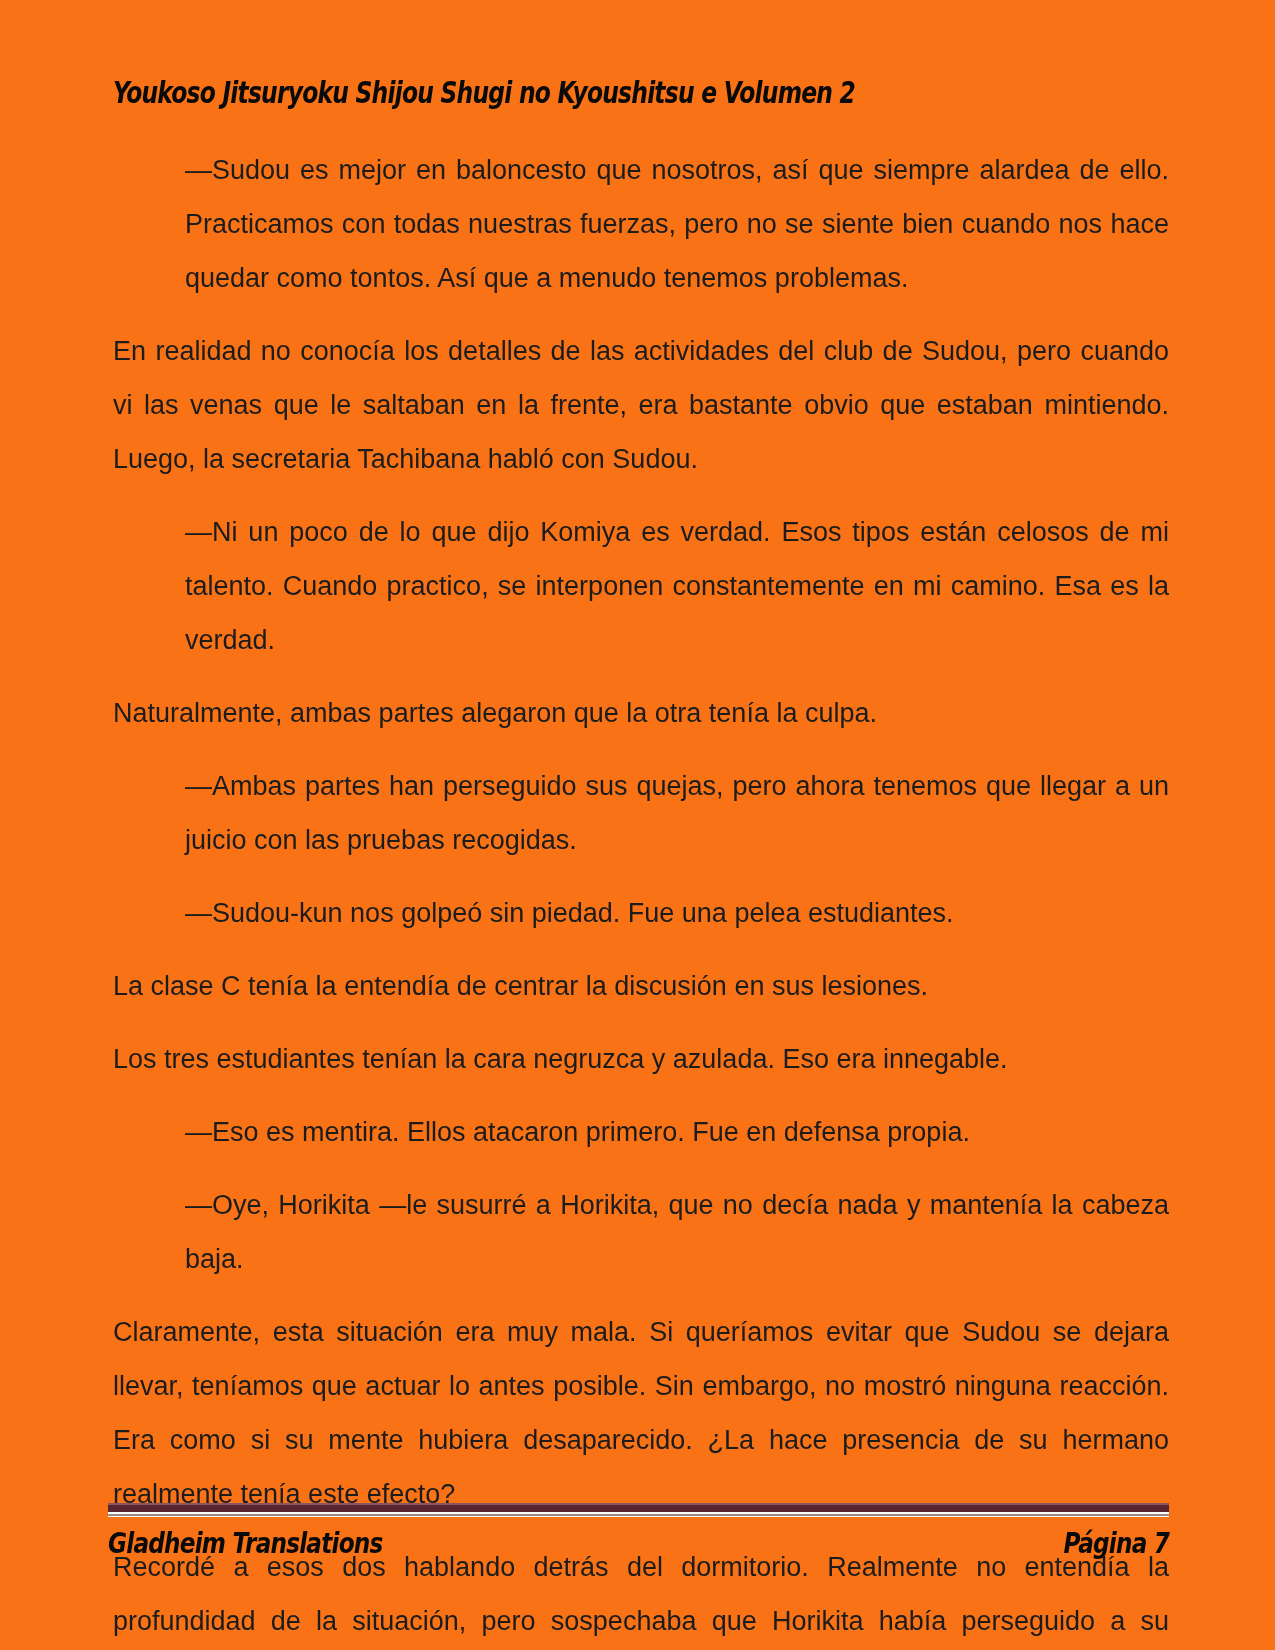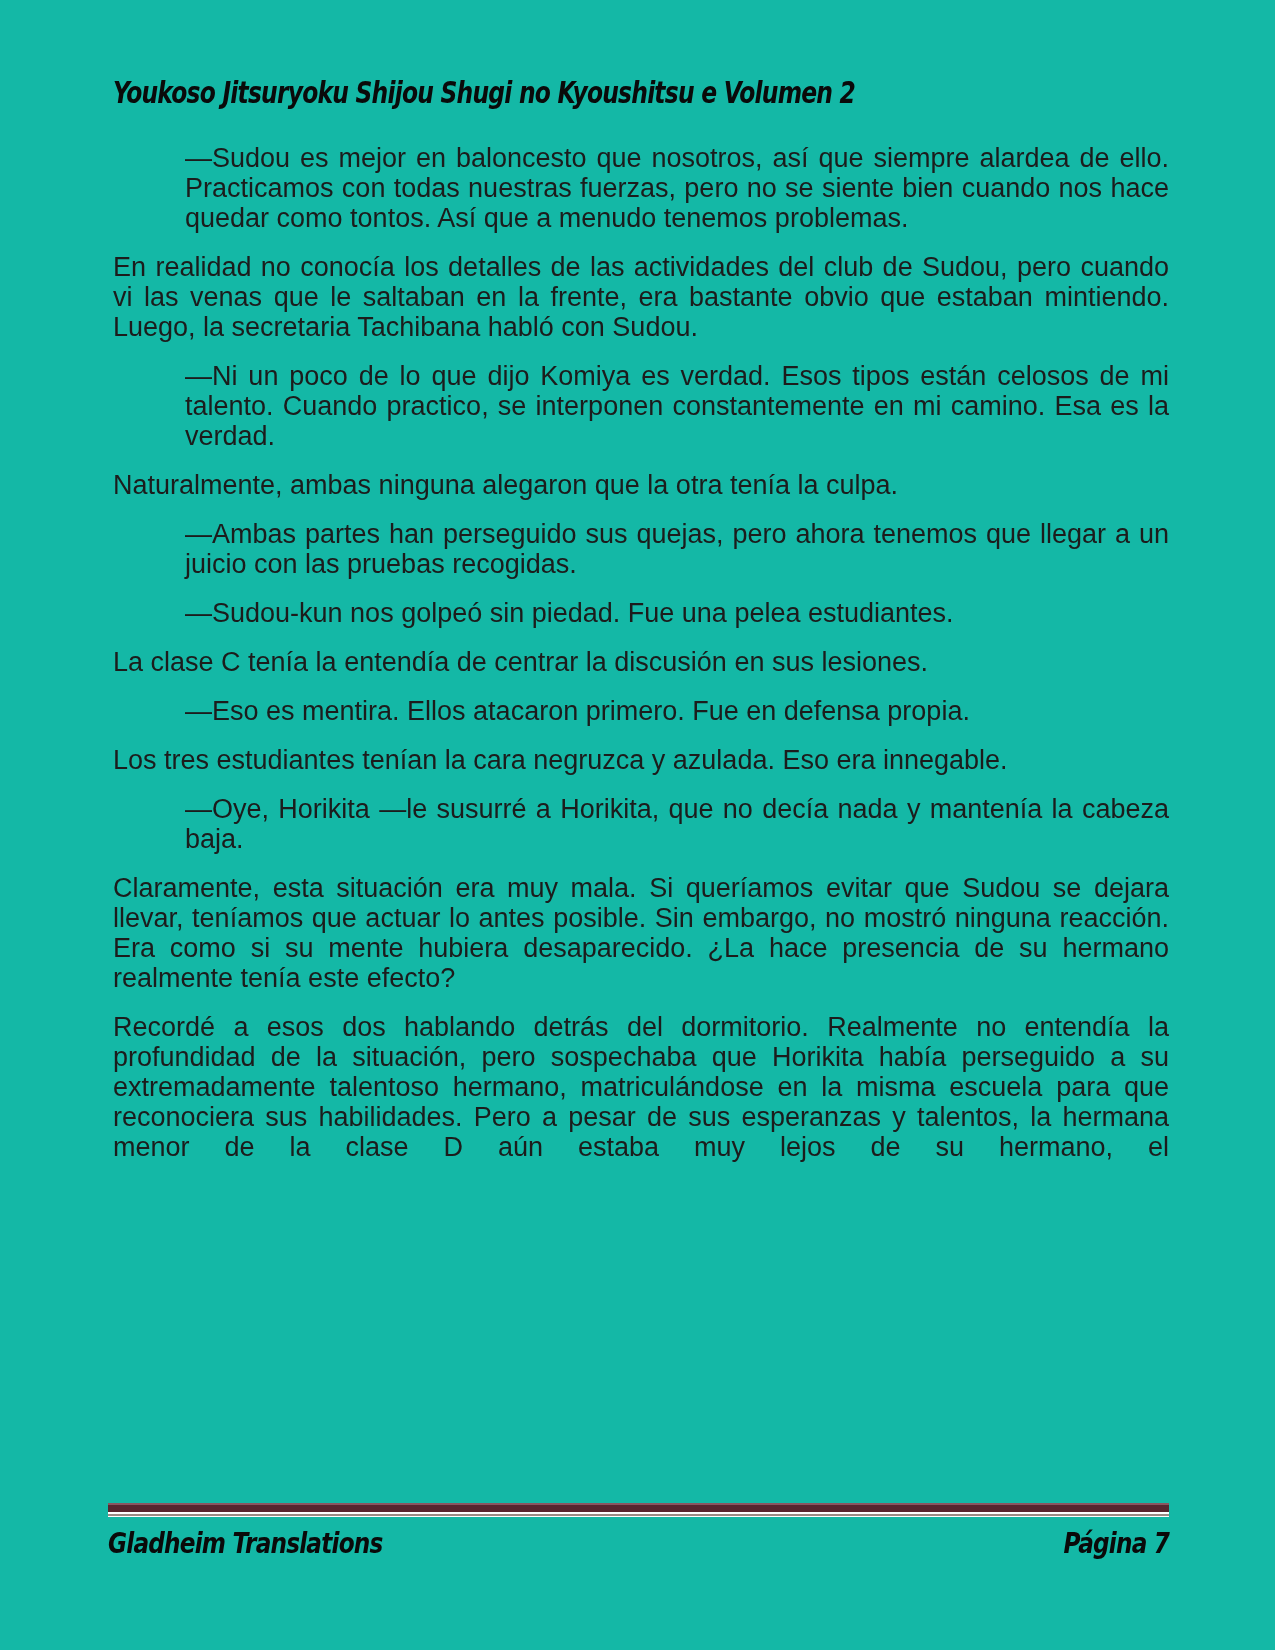--- a/index.html
+++ b/index.html
@@ -4,21 +4,21 @@
 <style>
   html, body {
     margin: 0;
     padding: 0;
     background: #ffffff;
   }
   .page {
     position: relative;
     width: 1275px;
     height: 1650px;
-    background: #14b8a6;
+    background: #f97316;
     overflow: hidden;
     font-family: "Liberation Sans", sans-serif;
     color: #1c1c1c;
   }
   .content {
     position: absolute;
     left: 113px;
     right: 106px;
     top: 75px;
   }
@@ -32,21 +32,21 @@
     white-space: nowrap;
     transform: scaleX(0.78);
     transform-origin: left center;
     letter-spacing: -1px;
   }
   .doc-body {
     margin-top: 33px;
   }
   .para {
     font-size: 27px;
-    line-height: 30px;
+    line-height: 54px;
     text-align: justify;
     text-align-last: left;
     margin: 0 0 19px 0;
     color: #1c1c1c;
   }
   .para.indent {
     margin-left: 72px;
   }
   .para.cont {
     
@@ -101,26 +101,26 @@
   <div class="content">
 
     <div>
       <span class="doc-header-title">Youkoso Jitsuryoku Shijou Shugi no Kyoushitsu e Volumen 2</span>
     </div>
 
     <div class="doc-body">
       <p class="para indent">—Sudou es mejor en baloncesto que nosotros, así que siempre alardea de ello. Practicamos con todas nuestras fuerzas, pero no se siente bien cuando nos hace quedar como tontos. Así que a menudo tenemos problemas.</p>
       <p class="para">En realidad no conocía los detalles de las actividades del club de Sudou, pero cuando vi las venas que le saltaban en la frente, era bastante obvio que estaban mintiendo. Luego, la secretaria Tachibana habló con Sudou.</p>
       <p class="para indent">—Ni un poco de lo que dijo Komiya es verdad. Esos tipos están celosos de mi talento. Cuando practico, se interponen constantemente en mi camino. Esa es la verdad.</p>
-      <p class="para">Naturalmente, ambas ninguna alegaron que la otra tenía la culpa.</p>
+      <p class="para">Naturalmente, ambas partes alegaron que la otra tenía la culpa.</p>
       <p class="para indent">—Ambas partes han perseguido sus quejas, pero ahora tenemos que llegar a un juicio con las pruebas recogidas.</p>
       <p class="para indent">—Sudou-kun nos golpeó sin piedad. Fue una pelea estudiantes.</p>
       <p class="para">La clase C tenía la entendía de centrar la discusión en sus lesiones.</p>
+      <p class="para">Los tres estudiantes tenían la cara negruzca y azulada. Eso era innegable.</p>
       <p class="para indent">—Eso es mentira. Ellos atacaron primero. Fue en defensa propia.</p>
-      <p class="para">Los tres estudiantes tenían la cara negruzca y azulada. Eso era innegable.</p>
       <p class="para indent">—Oye, Horikita —le susurré a Horikita, que no decía nada y mantenía la cabeza baja.</p>
       <p class="para">Claramente, esta situación era muy mala. Si queríamos evitar que Sudou se dejara llevar, teníamos que actuar lo antes posible. Sin embargo, no mostró ninguna reacción. Era como si su mente hubiera desaparecido. ¿La hace presencia de su hermano realmente tenía este efecto?</p>
       <p class="para cont">Recordé a esos dos hablando detrás del dormitorio. Realmente no entendía la profundidad de la situación, pero sospechaba que Horikita había perseguido a su extremadamente talentoso hermano, matriculándose en la misma escuela para que reconociera sus habilidades. Pero a pesar de sus esperanzas y talentos, la hermana menor de la clase D aún estaba muy lejos de su hermano, el</p>
     </div>
 
   </div>
 
   <div class="footer">
     <div class="separator"></div>
     <div class="footer-row">

